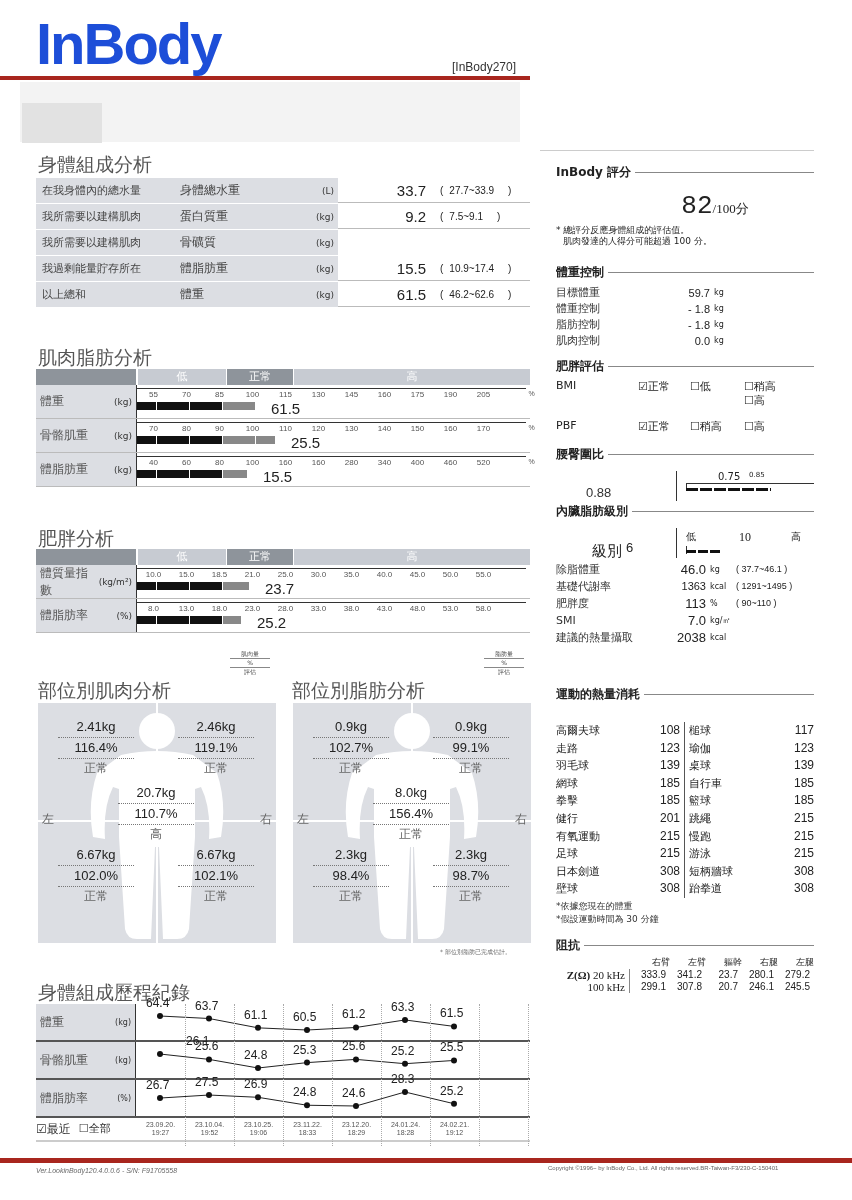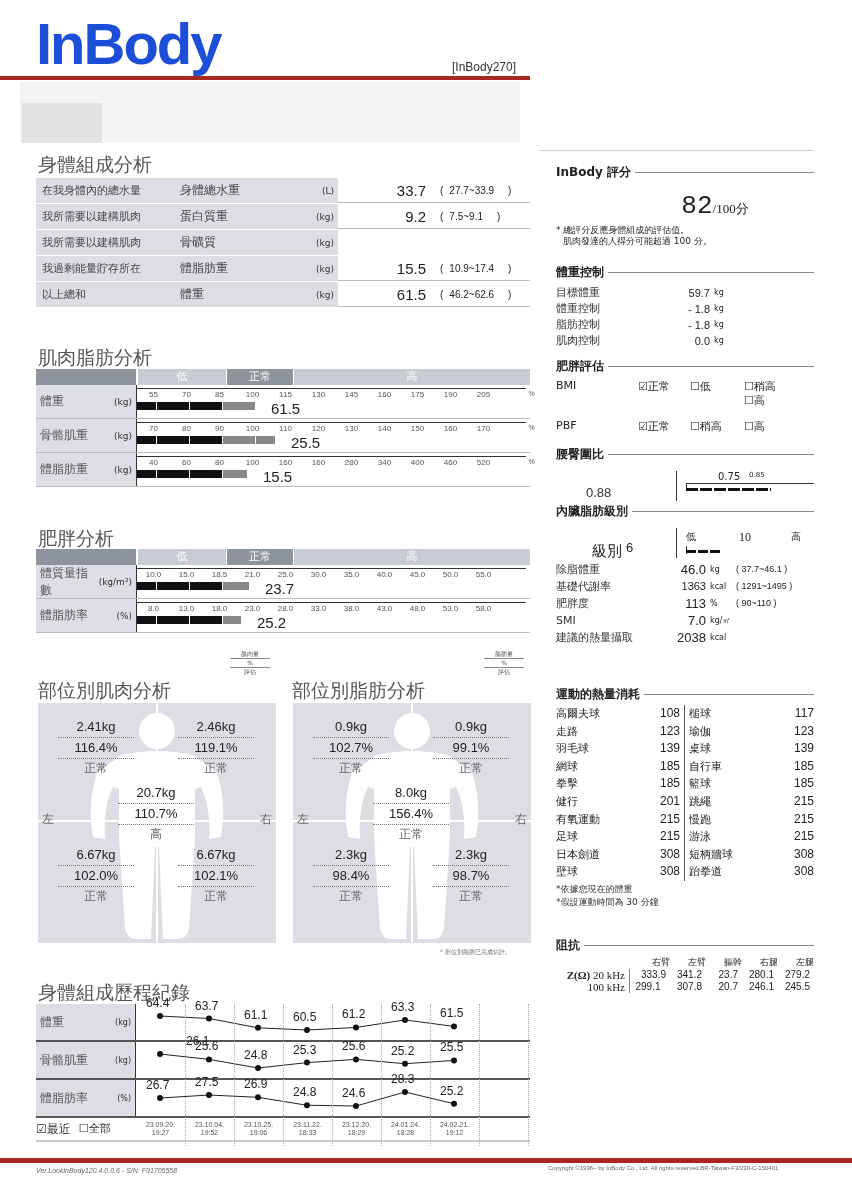--- a/index.html
+++ b/index.html
@@ -634,21 +634,21 @@
         <span class="k" style="width:100px">建議的熱量攝取</span>
         <span class="v" style="font-size:13px;width:50px">2038</span>
         <span class="un" style="width:26px;line-height:17px">kcal</span>
         <span style="font-size:9px;font-family:&quot;Liberation Sans&quot;,sans-serif;"></span>
       </div>
     </div>
 </div>
 
 <div class="abs rc" style="top:686px;">
   <div class="rt">運動的熱量消耗</div>
-  <div class="ex-grid" style="margin-top:2px;">
+  <div class="ex-grid" style="margin-top:19px;">
     <div class="ex-col l" id="exl">
         <div class="ex-item">
           <span>高爾夫球</span>
           <span class="n">108</span>
         </div>
         <div class="ex-item">
           <span>走路</span>
           <span class="n">123</span>
         </div>
         <div class="ex-item">
@@ -746,21 +746,21 @@
       <div style="display:flex;line-height:12px;">
         <span style="width:74px;text-align:right;padding-right:4px;border-right:1px solid #888;font-family:&quot;Liberation Serif&quot;,serif;font-size:11px;"><b>Z(Ω)</b> <span>20 kHz</span></span>
         <span style="width:36px;text-align:right">333.9</span>
         <span style="width:36px;text-align:right">341.2</span>
         <span style="width:36px;text-align:right">23.7</span>
         <span style="width:36px;text-align:right">280.1</span>
         <span style="width:36px;text-align:right">279.2</span>
       </div>
       <div style="display:flex;line-height:12px;">
         <span style="width:74px;text-align:right;padding-right:4px;border-right:1px solid #888;font-family:&quot;Liberation Serif&quot;,serif;font-size:11px;"><span>100 kHz</span></span>
-        <span style="width:36px;text-align:center">299.1</span>
+        <span style="width:36px;text-align:right">299.1</span>
         <span style="width:36px;text-align:right">307.8</span>
         <span style="width:36px;text-align:right">20.7</span>
         <span style="width:36px;text-align:right">246.1</span>
         <span style="width:36px;text-align:right">245.5</span>
       </div>
     </div>
 </div>
 
 <div class="abs footer-red"></div>
 <div class="abs foot-l">Ver.LookinBody120.4.0.0.6 - S/N: F91705558</div>

